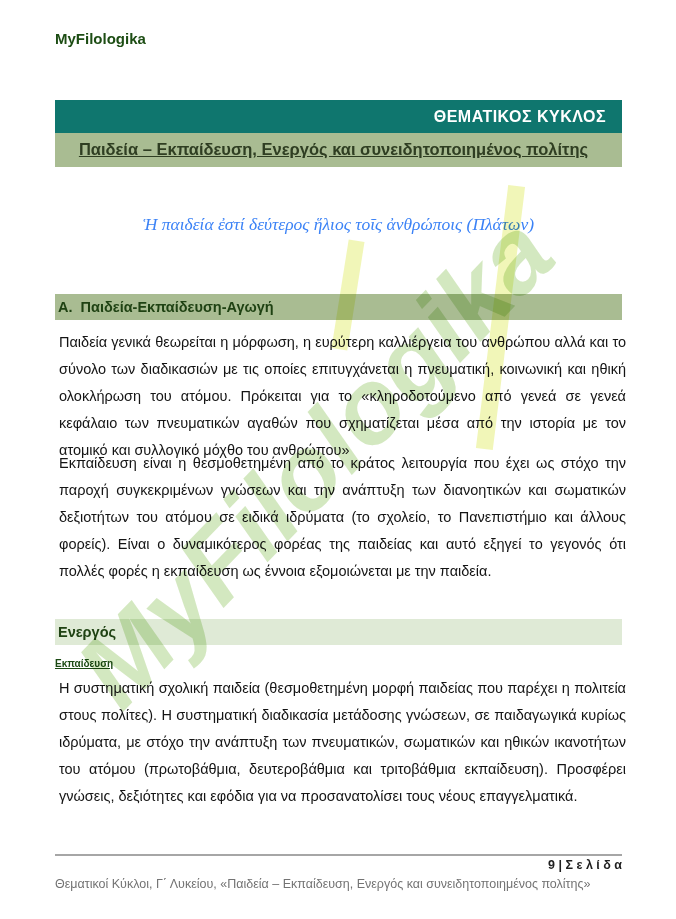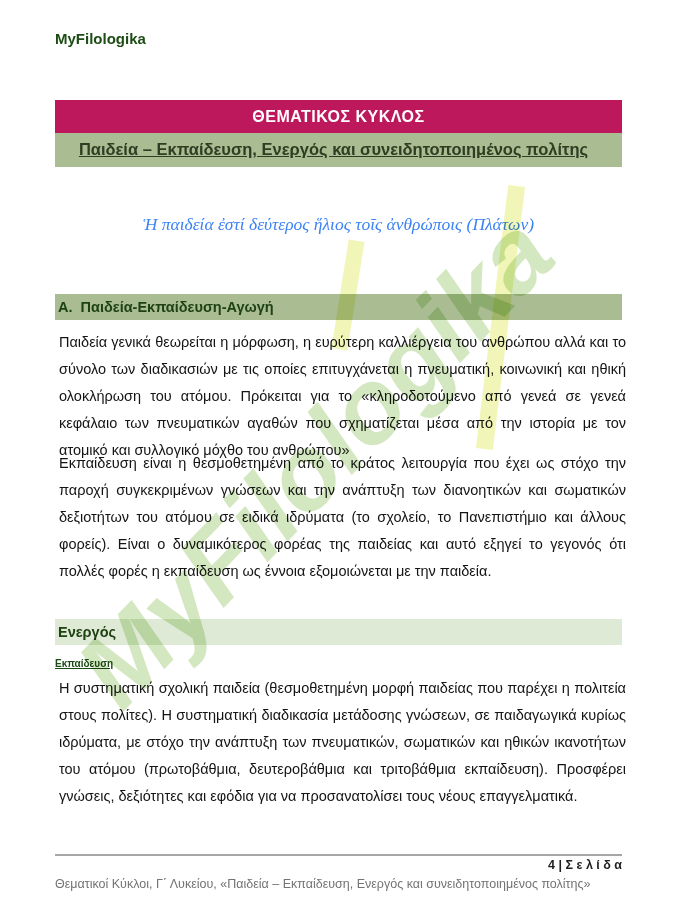--- a/index.html
+++ b/index.html
@@ -11,23 +11,23 @@
     overflow:hidden;
   }
   .brand{
     position:absolute;left:55px;top:30px;
     font-size:15px;font-weight:bold;color:#1d4d14;
   }
   .banner{
     position:absolute;left:55px;top:100px;width:567px;
   }
   .banner-title{
-    background:#be185d;color:#ffffff;
-    font-size:16px;font-weight:bold;text-align:center;
-    padding:8px 0 7px 0;letter-spacing:.5px;
+    background:#0f766e;color:#ffffff;
+    font-size:16px;font-weight:bold;text-align:right;
+    padding:8px 16px 7px 0;letter-spacing:.5px;
   }
   .banner-subtitle{
     background:#a9bc92;color:#2f3e22;
     font-size:16.5px;font-weight:bold;text-align:center;
     padding:7px 10px 8px 0;
   }
   .banner-subtitle span{text-decoration:underline;}
   .quote{
     position:absolute;left:55px;top:214px;width:567px;
     font-family:"Liberation Serif","DejaVu Serif",serif;
@@ -110,20 +110,20 @@
 
   <div class="band band-light">
     <span>Ενεργός</span>
   </div>
 
   <div class="subheading">Εκπαίδευση</div>
 
   <p class="para para-3">Η συστηματική σχολική παιδεία (θεσμοθετημένη μορφή παιδείας που παρέχει η πολιτεία στους πολίτες). Η συστηματική διαδικασία μετάδοσης γνώσεων, σε παιδαγωγικά κυρίως ιδρύματα, με στόχο την ανάπτυξη των πνευματικών, σωματικών και ηθικών ικανοτήτων του ατόμου (πρωτοβάθμια, δευτεροβάθμια και τριτοβάθμια εκπαίδευση). Προσφέρει γνώσεις, δεξιότητες και εφόδια για να προσανατολίσει τους νέους επαγγελματικά.</p>
 
   <div class="footer-rule"></div>
-  <div class="page-number">4 | Σ ε λ ί δ α</div>
+  <div class="page-number">9 | Σ ε λ ί δ α</div>
   <div class="footer-text">Θεματικοί Κύκλοι, Γ΄ Λυκείου, «Παιδεία – Εκπαίδευση, Ενεργός και συνειδητοποιημένος πολίτης»</div>
 
   <div class="wm-streak wm-streak-1"></div>
   <div class="wm-streak wm-streak-2"></div>
   <div class="watermark">MyFilologika</div>
 
 </div>
 
 </body></html>

